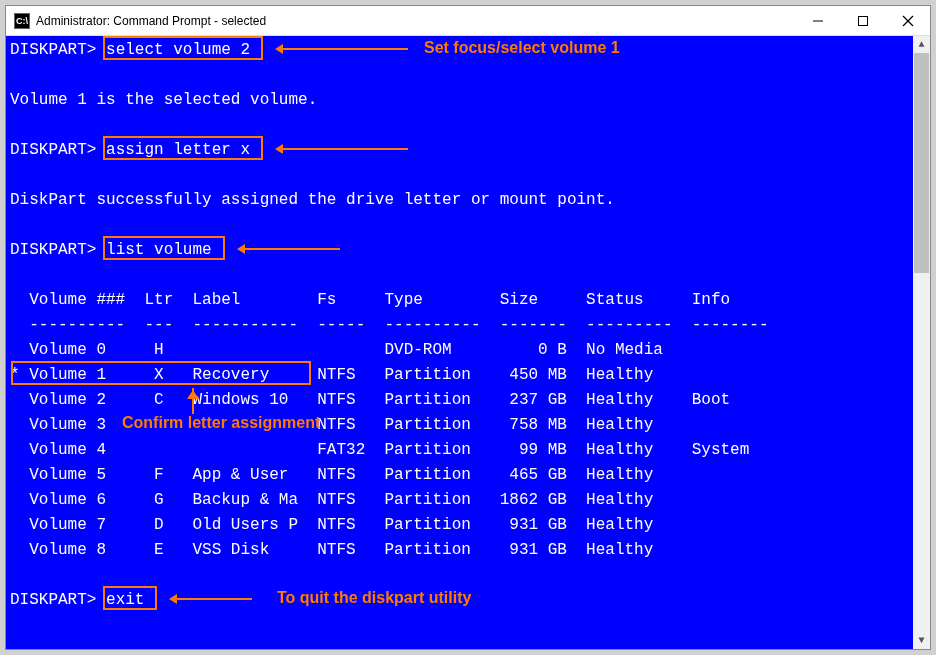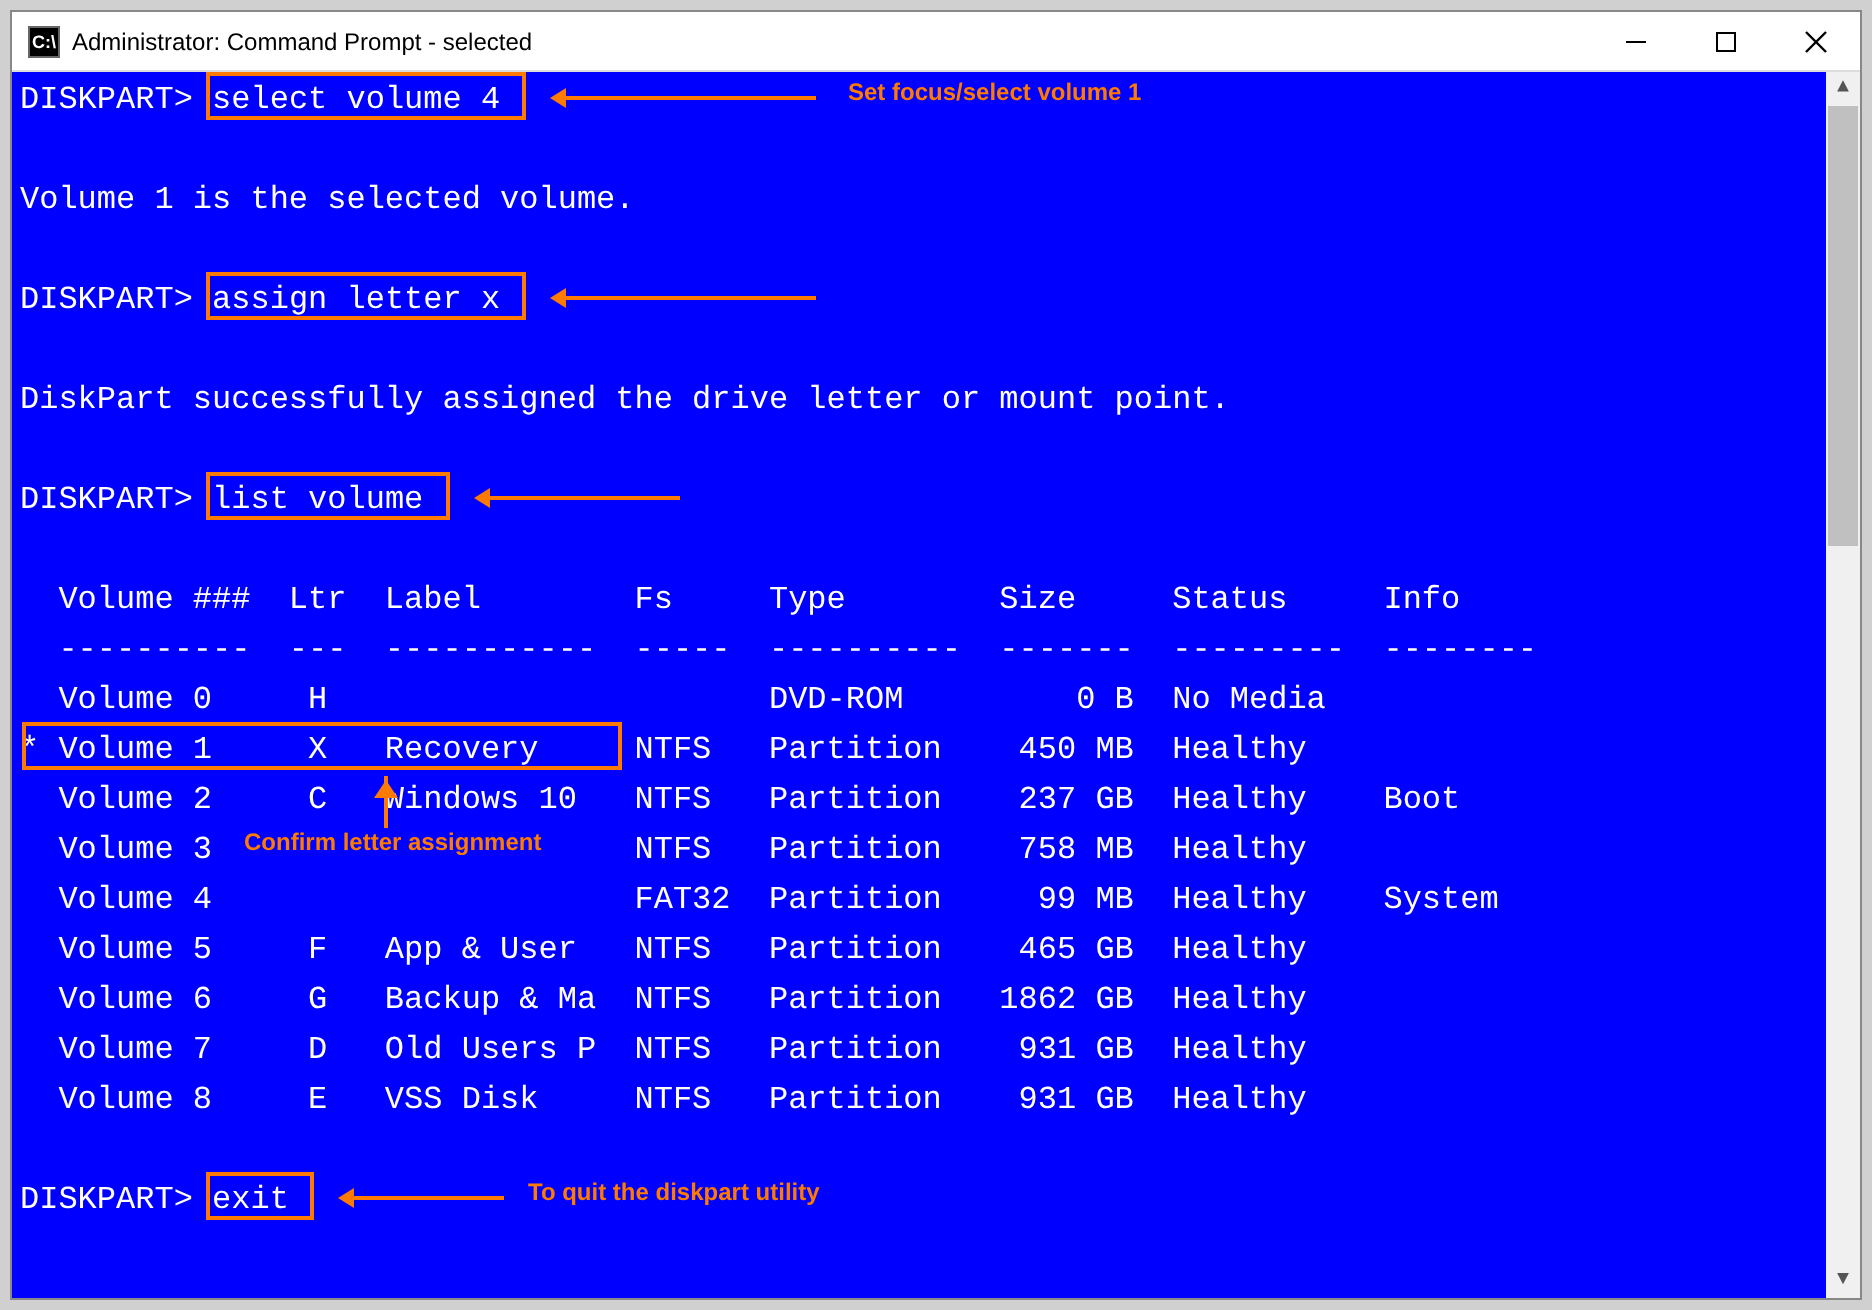--- a/index.html
+++ b/index.html
@@ -102,21 +102,21 @@
     content: '';
     position: absolute;
     left: -8px; top: -4px;
     border: 5px solid transparent;
     border-right: 8px solid #ff7a00;
   }
   .anno {
     position: absolute;
     color: #ff7a00;
     font-family: 'Segoe UI', Tahoma, sans-serif;
-    font-size: 12px;
+    font-size: 16px;
     font-weight: 700;
     pointer-events: none;
     white-space: nowrap;
   }
 </style>
 </head>
 <body>
 
 <div class="window">
   <div class="title-bar">
@@ -137,21 +137,21 @@
     </div>
     <div class="ctrl">
       <svg viewBox="0 0 12 12">
           <line x1="1" y1="1" x2="11" y2="11" stroke="#000" stroke-width="1.2"></line>
           <line x1="11" y1="1" x2="1" y2="11" stroke="#000" stroke-width="1.2"></line>
         </svg>
     </div>
   </div>
 
   <div class="term-wrap">
-    <div class="terminal"><span>DISKPART&gt;</span> <span>select volume 4</span>
+    <div class="terminal"><span>DISKPART&gt;</span> <span>select volume 2</span>
 
 <span>Volume 1 is the selected volume.</span>
 
 <span>DISKPART&gt;</span> <span>assign letter x</span>
 
 <span>DiskPart successfully assigned the drive letter or mount point.</span>
 
 <span>DISKPART&gt;</span> <span>list volume</span>
 
 <span>  Volume ###  Ltr  Label        Fs     Type        Size     Status     Info</span>
@@ -182,21 +182,21 @@
       <div class="arrow" style="left:234px; top:212px; width:100px;"></div>
 
       <div class="hl" style="left:5px; top:325px; width:300px; height:24px;"></div>
 
       <div style="position:absolute; left:186px; top:352px; width:2px; height:26px; background:#ff7a00;"></div>
       <div style="position:absolute; left:181px; top:348px; width:0;height:0;border:6px solid transparent;border-bottom:9px solid #ff7a00;"></div>
       <div class="anno" style="left:116px; top:378px;">Confirm letter assignment</div>
 
       <div class="hl" style="left:97px; top:550px; width:54px; height:24px;"></div>
       <div class="arrow" style="left:166px; top:562px; width:80px;"></div>
-      <div class="anno" style="left:258px; top:553px;">To quit the diskpart utility</div>
+      <div class="anno" style="left:271px; top:553px;">To quit the diskpart utility</div>
     </div>
 
     <div class="scrollbar">
       <div class="scroll-up">▲</div>
       <div class="scroll-thumb"></div>
       <div class="scroll-down">▼</div>
     </div>
   </div>
 </div>
 

